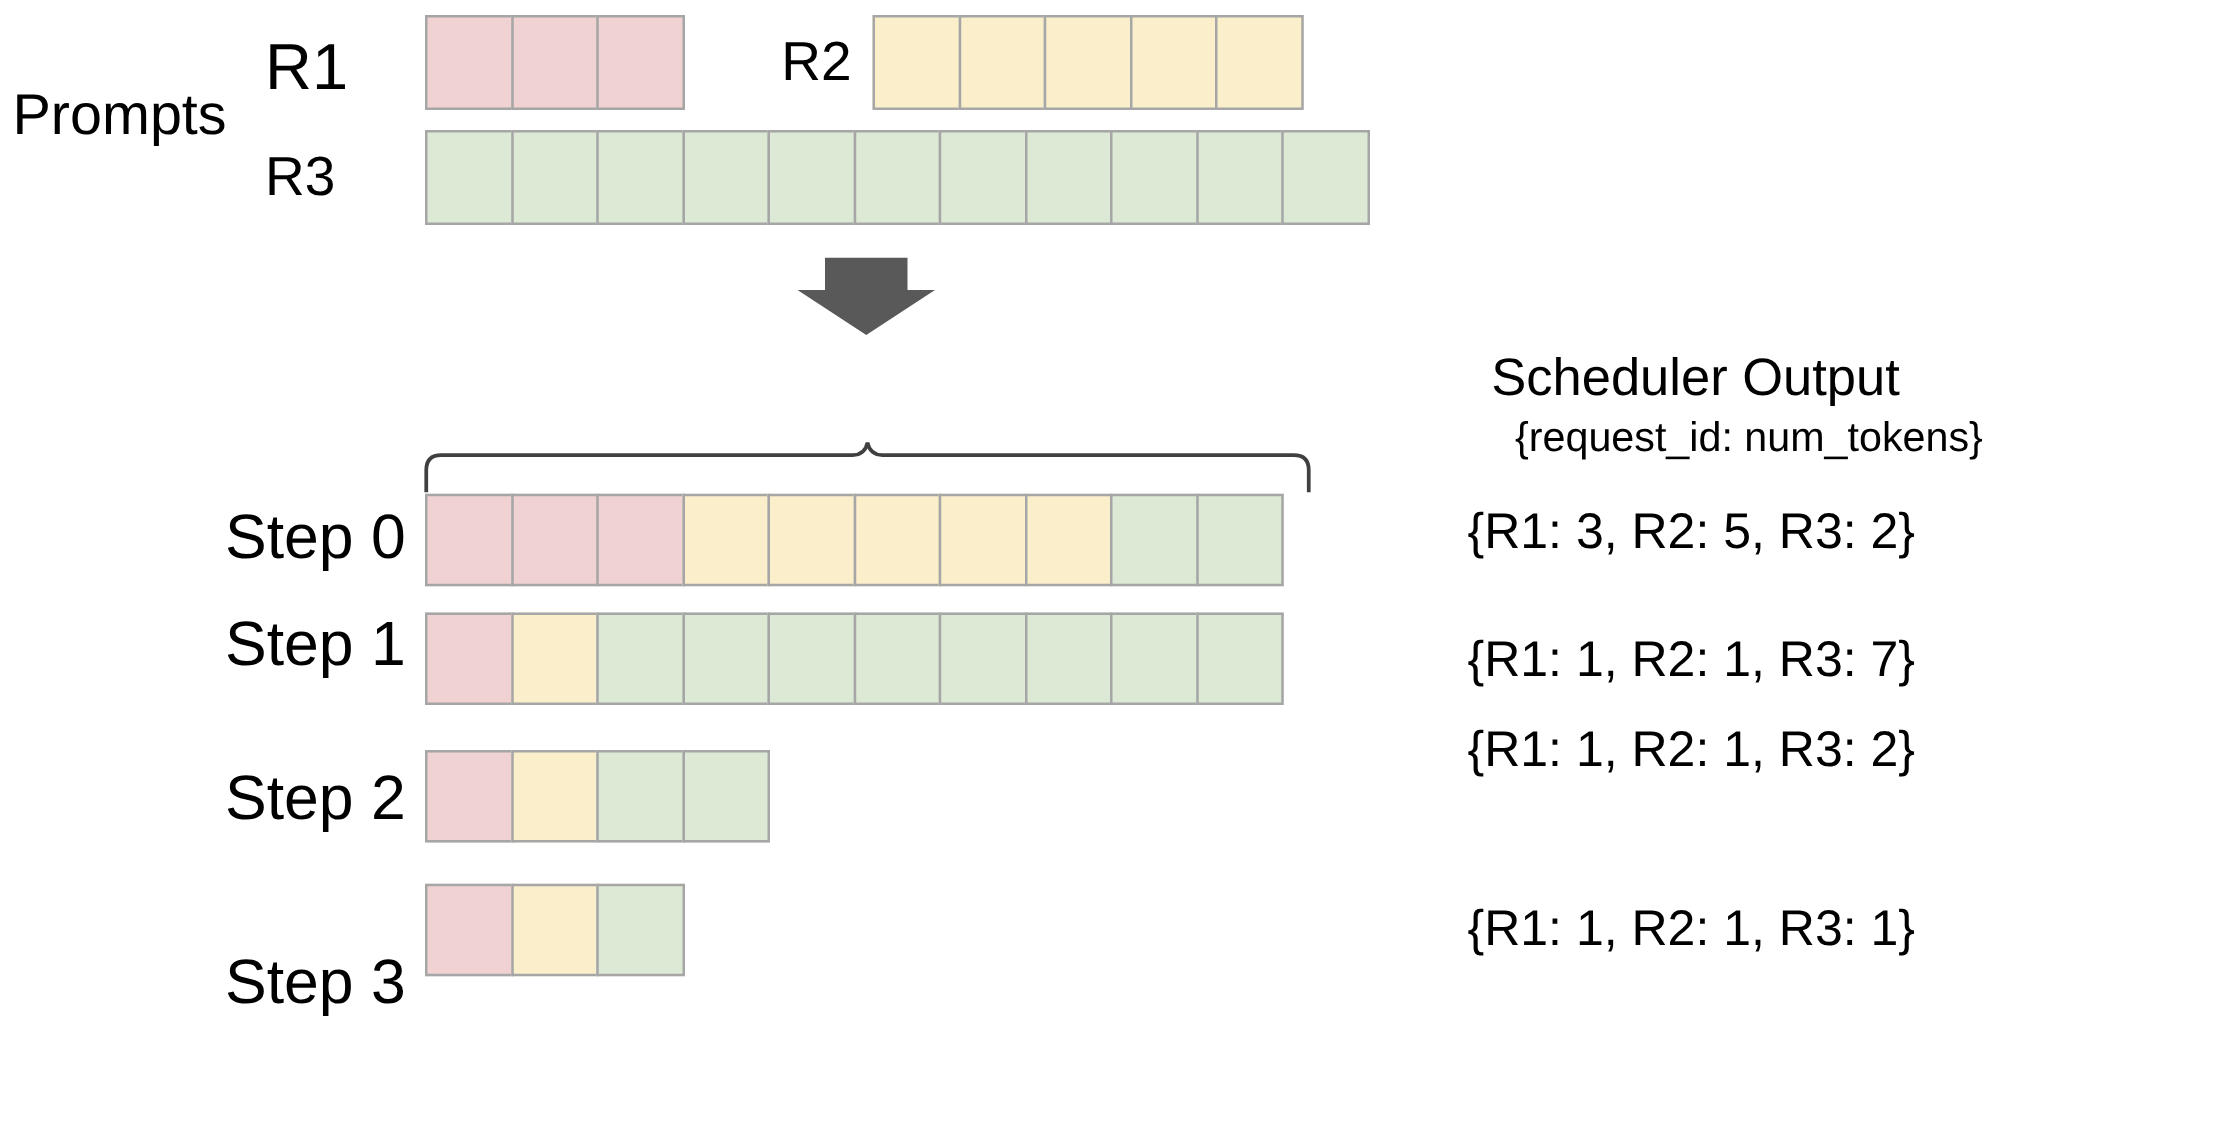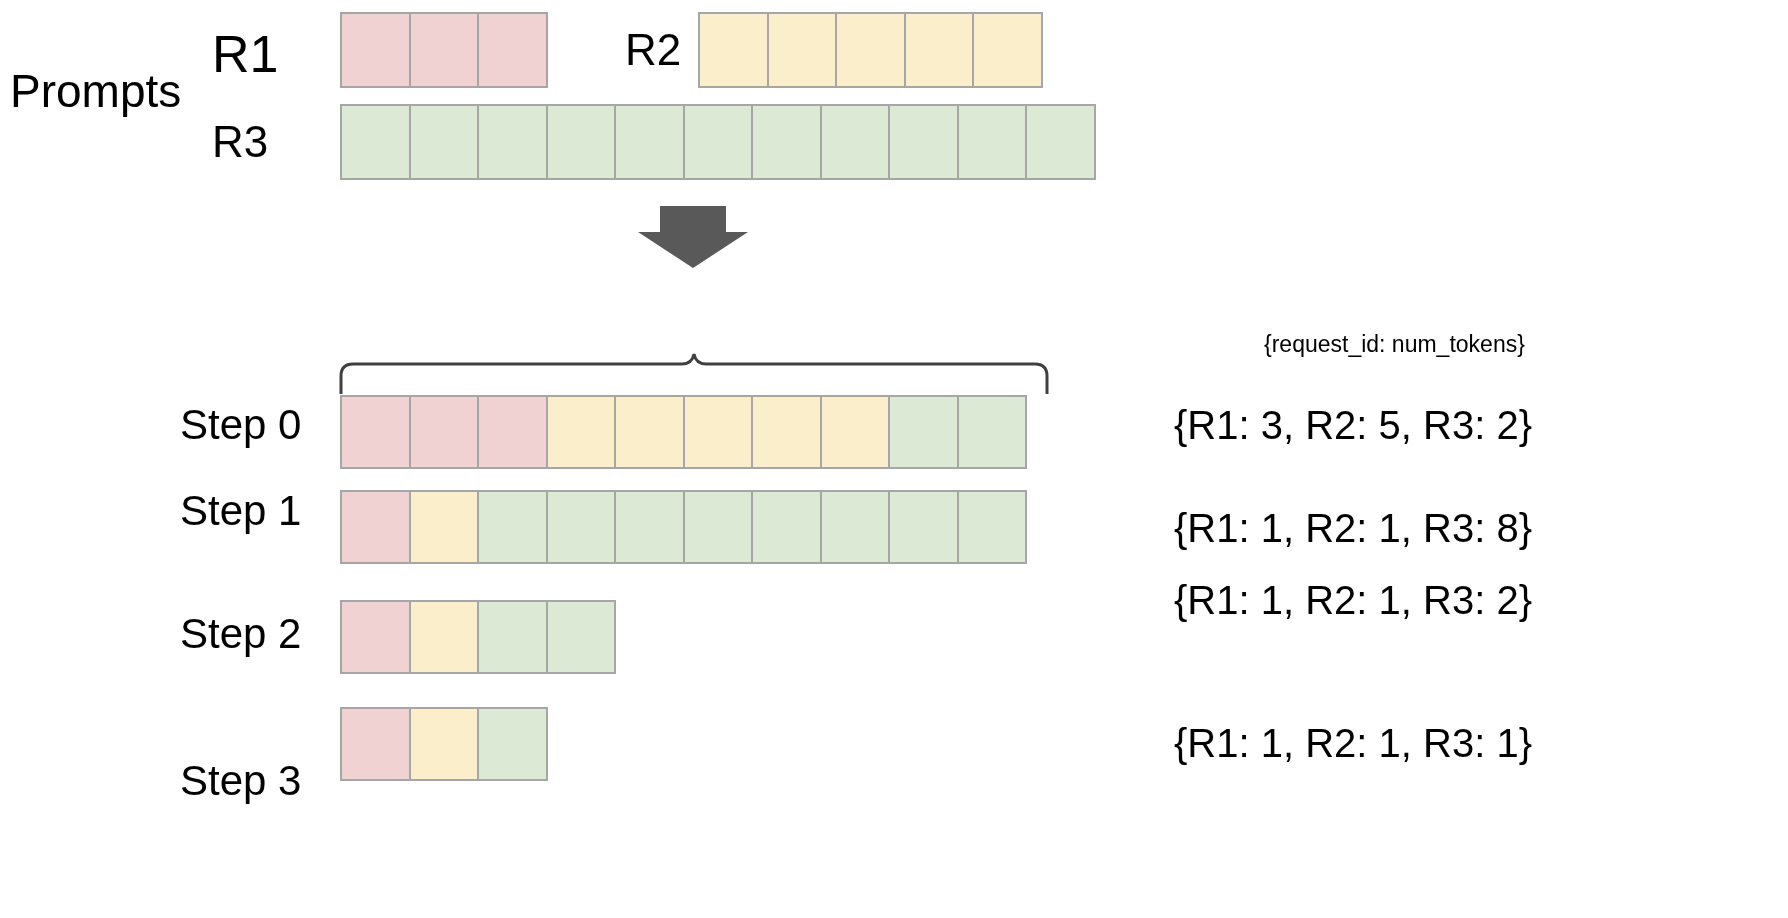--- a/index.html
+++ b/index.html
@@ -31,24 +31,24 @@
 
   
   #down-arrow{position:absolute;left:638px;top:206px;width:110px;height:62px;}
 
   
   #token-budget-label{left:449px;top:285px;font-size:42px;}
   #brace{position:absolute;left:338px;top:352px;width:712px;height:42px;}
 
   
   #scheduler-title{left:1193px;top:281px;font-size:42px;}
-  #scheduler-subtitle{left:1264px;top:333px;font-size:23px;}
+  #scheduler-subtitle{left:1212px;top:333px;font-size:33px;}
 
   
-  .step-label{position:absolute;font-size:42px;white-space:nowrap;line-height:1;}
+  .step-label{position:absolute;font-size:50px;white-space:nowrap;line-height:1;}
   .step-row{position:absolute;display:flex;height:74px;}
   .sched-out{position:absolute;font-size:40px;white-space:nowrap;line-height:1;}
 
   .step-cell{width:70.5px;height:74px;box-sizing:border-box;
              border:2px solid #a6a6a6;margin-left:-2px;}
   .step-cell:first-child{margin-left:0;}
 
   
   .s0{top:395px;} .s1{top:490px;} .s2{top:600px;} .s3{top:707px;}
   .s0l{top:404px;} .s1l{top:490px;} .s2l{top:613px;} .s3l{top:760px;}
@@ -97,20 +97,21 @@
 
   <svg id="down-arrow" viewBox="0 0 110 62">
     <polygon points="22,0 88,0 88,26 110,26 55,62 0,26 22,26" fill="#595959"></polygon>
   </svg>
 
 
   <svg id="brace" viewBox="0 0 712 42" preserveAspectRatio="none">
     <path d="M3,42 L3,24 Q3,12 15,12 L344,12 Q354,12 356,2 Q358,12 368,12 L697,12 Q709,12 709,24 L709,42" fill="none" stroke="#404040" stroke-width="3"></path>
   </svg>
 
+  <div class="lbl" id="scheduler-title">Scheduler Output</div>
   <div class="lbl" id="scheduler-subtitle">{request_id: num_tokens}</div>
 
   <div class="step-label s0l">Step 0</div>
   <div class="step-row  s0">
       <div class="step-cell c-pink"></div>
       <div class="step-cell c-pink"></div>
       <div class="step-cell c-pink"></div>
       <div class="step-cell c-yellow"></div>
       <div class="step-cell c-yellow"></div>
       <div class="step-cell c-yellow"></div>
@@ -127,21 +128,21 @@
       <div class="step-cell c-yellow"></div>
       <div class="step-cell c-green"></div>
       <div class="step-cell c-green"></div>
       <div class="step-cell c-green"></div>
       <div class="step-cell c-green"></div>
       <div class="step-cell c-green"></div>
       <div class="step-cell c-green"></div>
       <div class="step-cell c-green"></div>
       <div class="step-cell c-green"></div>
     </div>
-  <div class="sched-out s1o">{R1: 1, R2: 1, R3: 8}</div>
+  <div class="sched-out s1o">{R1: 1, R2: 1, R3: 7}</div>
 
   <div class="step-label s2l">Step 2</div>
   <div class="step-row  s2">
       <div class="step-cell c-pink"></div>
       <div class="step-cell c-yellow"></div>
       <div class="step-cell c-green"></div>
       <div class="step-cell c-green"></div>
     </div>
   <div class="sched-out s2o">{R1: 1, R2: 1, R3: 2}</div>
 

